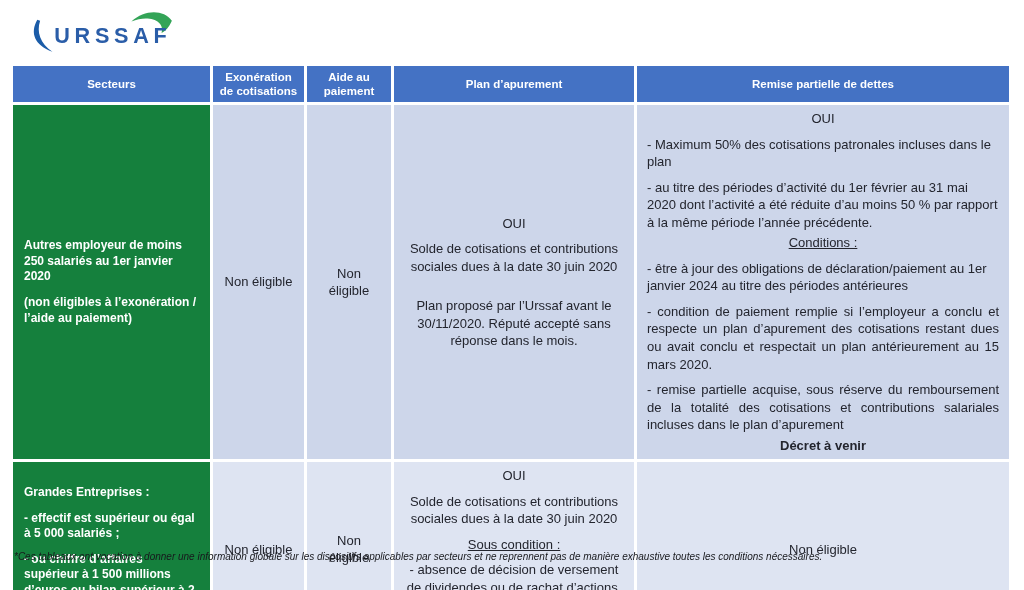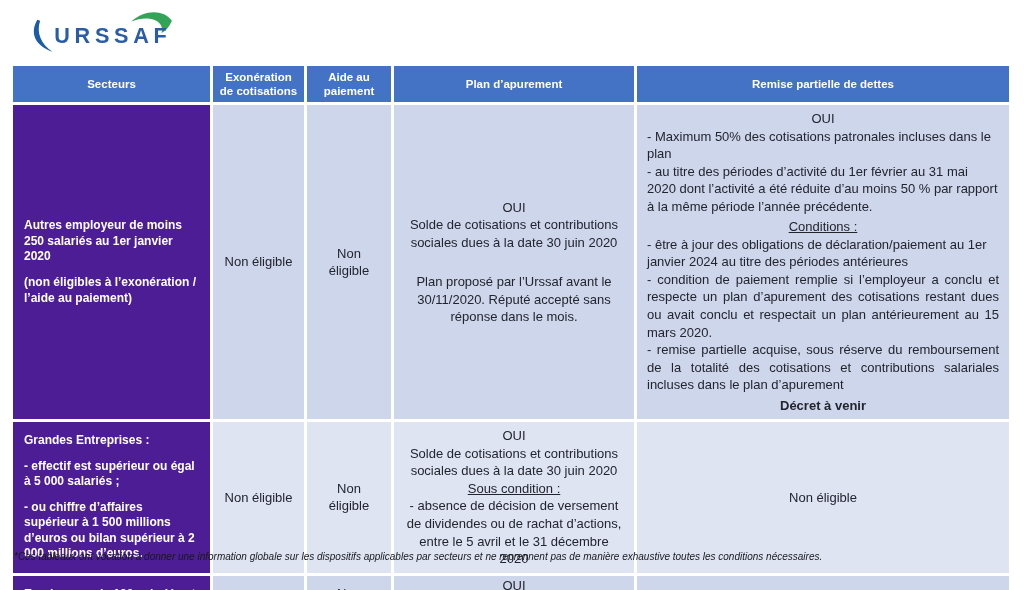--- a/index.html
+++ b/index.html
@@ -11,29 +11,29 @@
   .swoosh-blue { fill:#1B5CA8; }
   .swoosh-green { fill:#33A457; }
 
   table.grid { position:absolute; left:10px; top:63px; width:1002px;
                border-collapse:separate; border-spacing:3px; table-layout:fixed; }
   .grid th, .grid td { vertical-align:middle; }
 
   th.hdr { background:#4472C4; color:#ffffff; font-size:11.5px; font-weight:bold;
            text-align:center; height:36px; padding:3px 6px; line-height:1.25; }
 
-  td.sector { background:#4c1d95; color:#ffffff; font-weight:bold; font-size:12px;
+  td.sector { background:#15803d; color:#ffffff; font-weight:bold; font-size:12px;
               text-align:left; padding:8px 11px; line-height:1.3;margin-top:8px; }
   td.sector p + p { margin-top:10px; }
 
   td.light { font-size:13px; color:#23252e; text-align:center; padding:5px 10px; line-height:1.35; }
   tr.band-a td.light { background:#CDD6EA; }
   tr.band-b td.light { background:#DEE4F2; }
 
-  td.cell p + p { }
+  td.cell p + p { margin-top:8px; }
   td.cell p.gap   { margin-top:22px; }
   td.cell p.gap-s { margin-top:3px; }
   td.cell p.tight { margin-top:3px;font-weight:bold; }
   .left { text-align:left; }
   .just { text-align:justify; }
   .u { text-decoration:underline; }
 
   .footnote { position:absolute; left:14px; top:551px; width:848px;
               font-style:italic; font-size:10px; font-weight:500;
               color:#17181c; line-height:1.25; }

